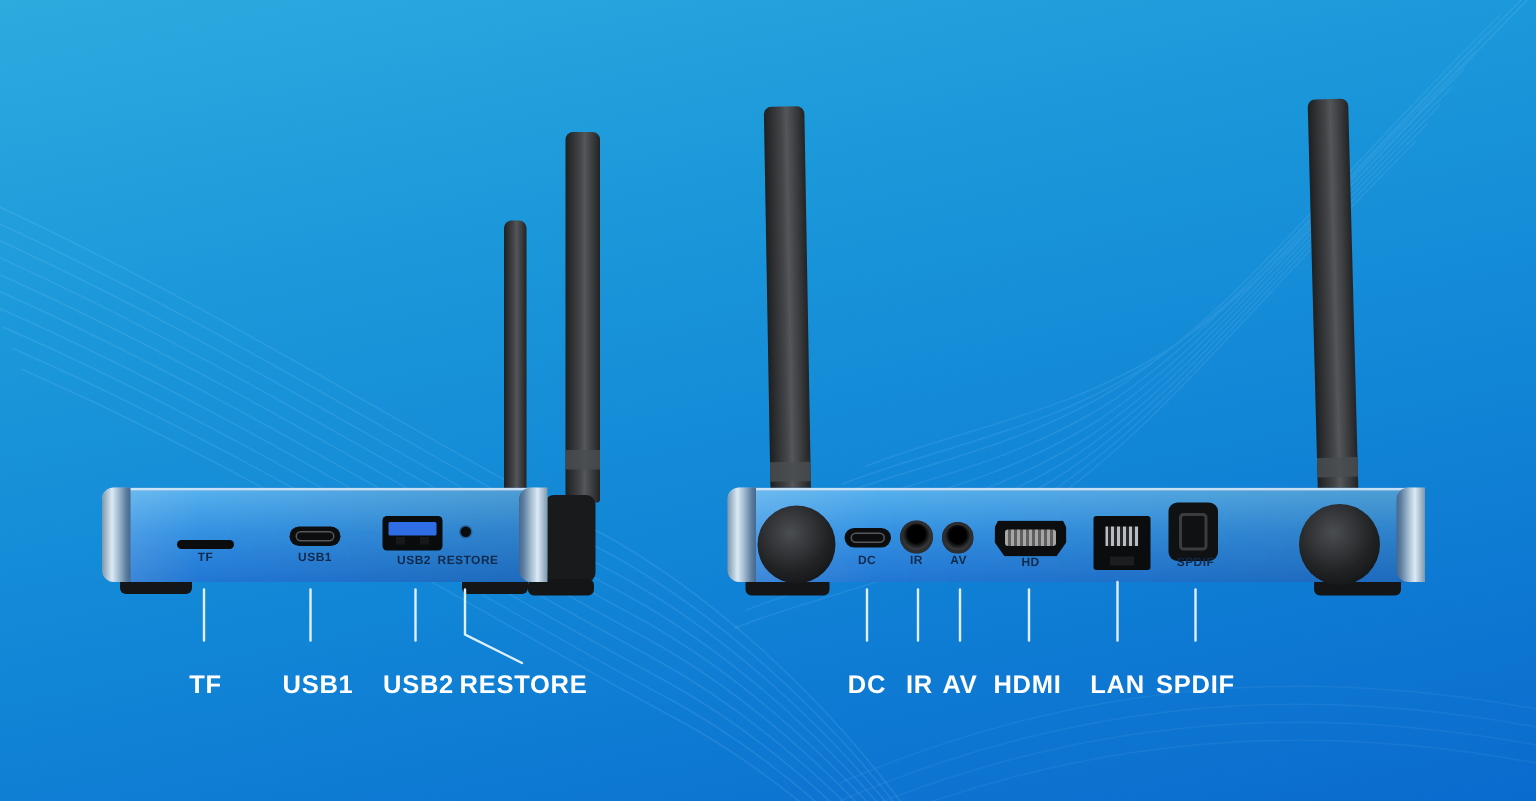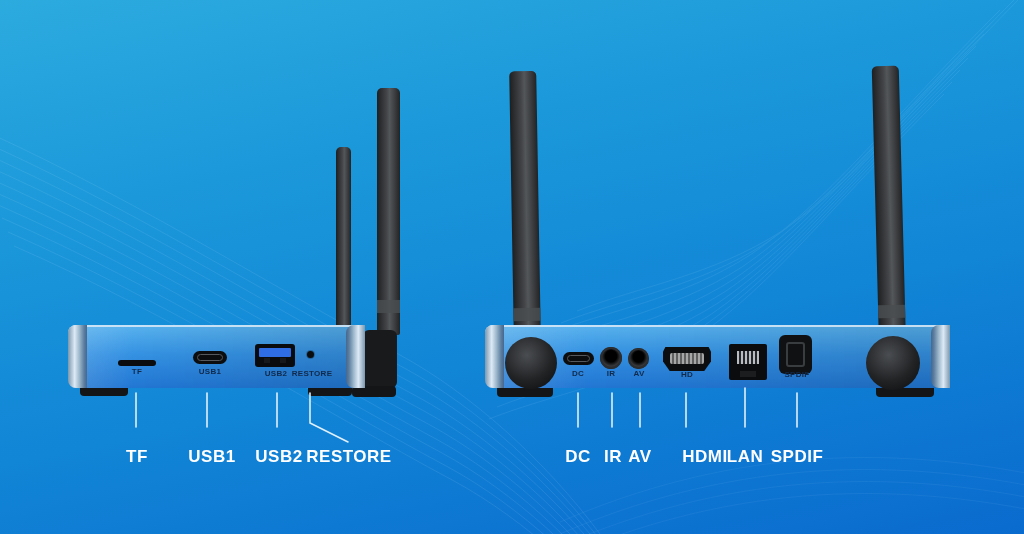--- a/index.html
+++ b/index.html
@@ -188,17 +188,17 @@
     </g>
   </svg>
 
   <span class="lbl" style="left:137px;">TF</span>
   <span class="lbl" style="left:212px;">USB1</span>
   <span class="lbl" style="left:279px;">USB2</span>
   <span class="lbl" style="left:349px;">RESTORE</span>
   <span class="lbl" style="left:578px;">DC</span>
   <span class="lbl" style="left:613px;">IR</span>
   <span class="lbl" style="left:640px;">AV</span>
-  <span class="lbl" style="left:685px;margin-left:20px;">HDMI</span>
+  <span class="lbl" style="left:685px;">HDMI</span>
   <span class="lbl" style="left:745px;">LAN</span>
   <span class="lbl" style="left:797px;">SPDIF</span>
 
 </div>
 
 </body></html>

